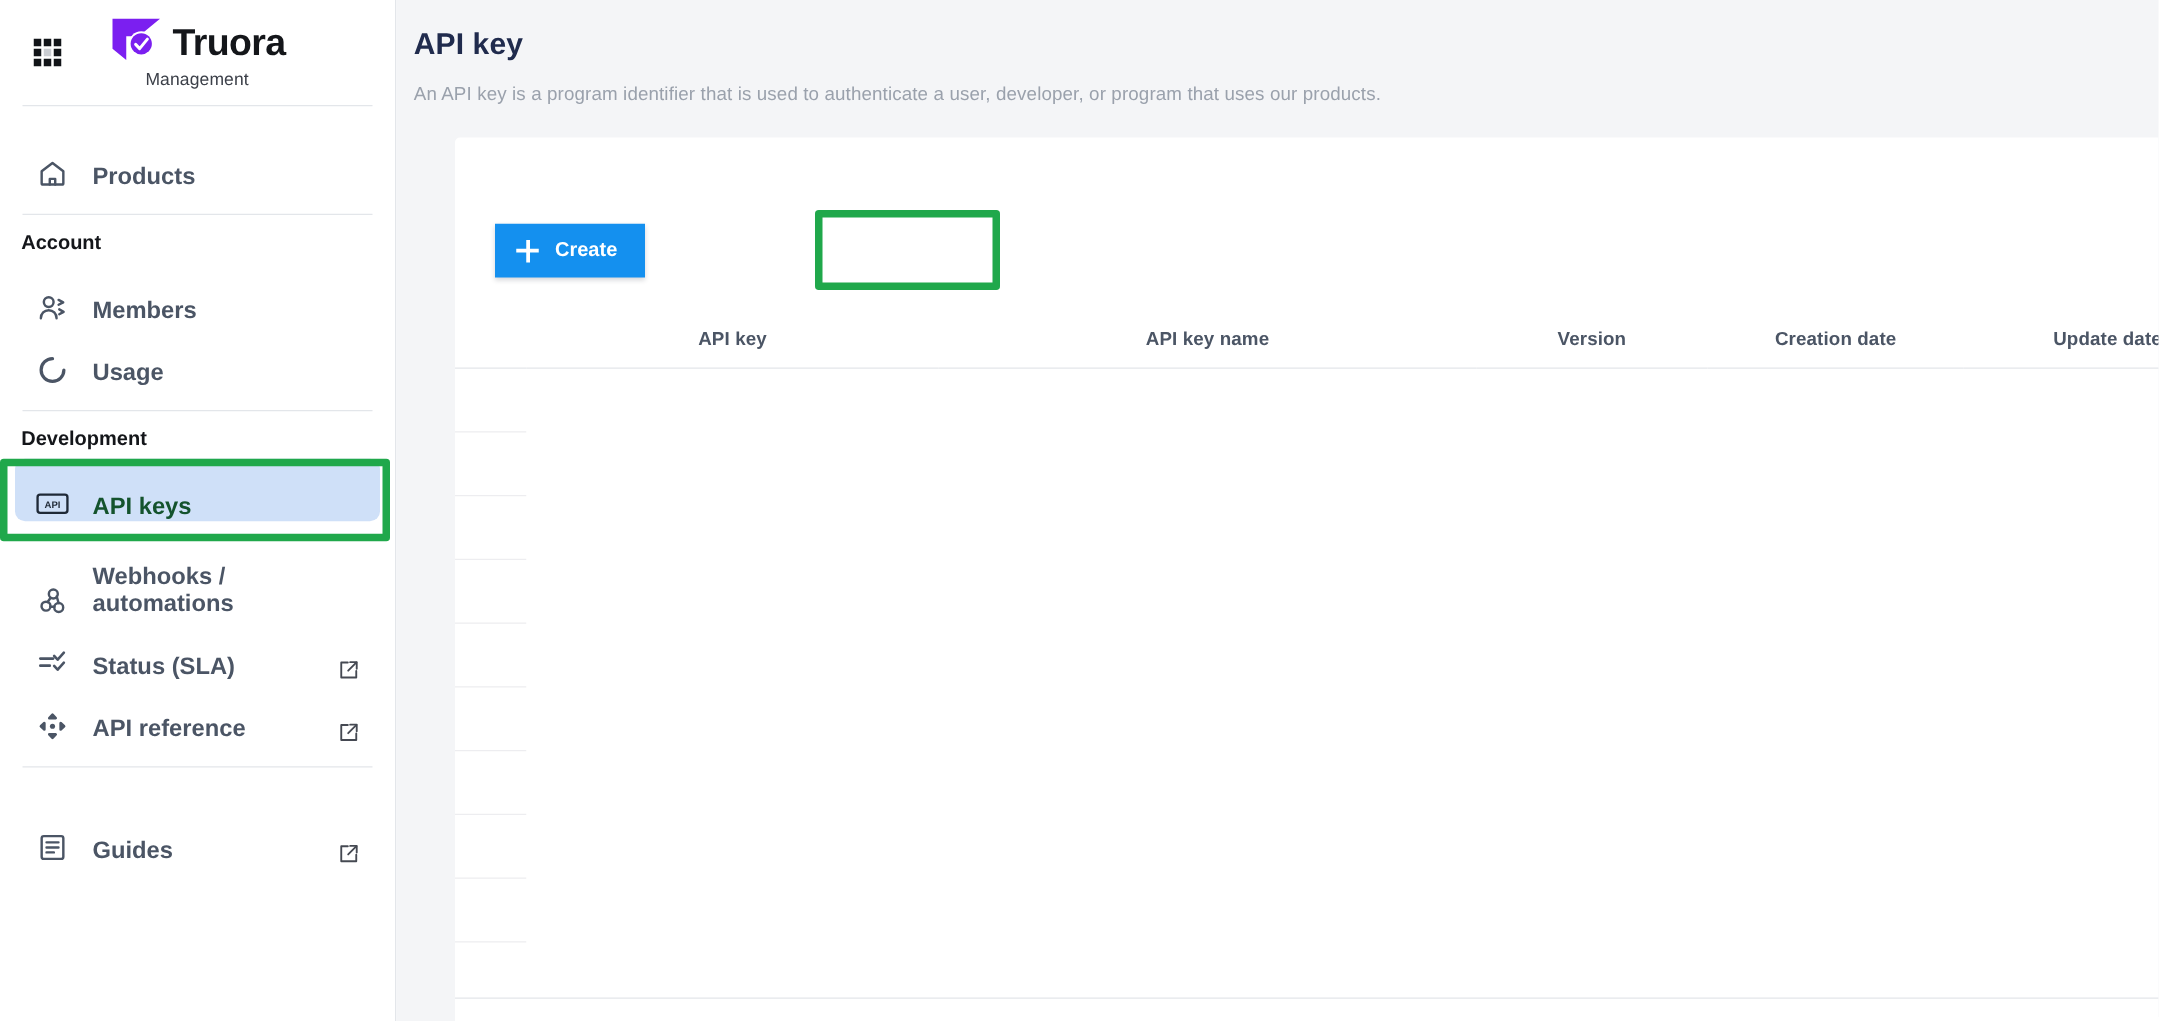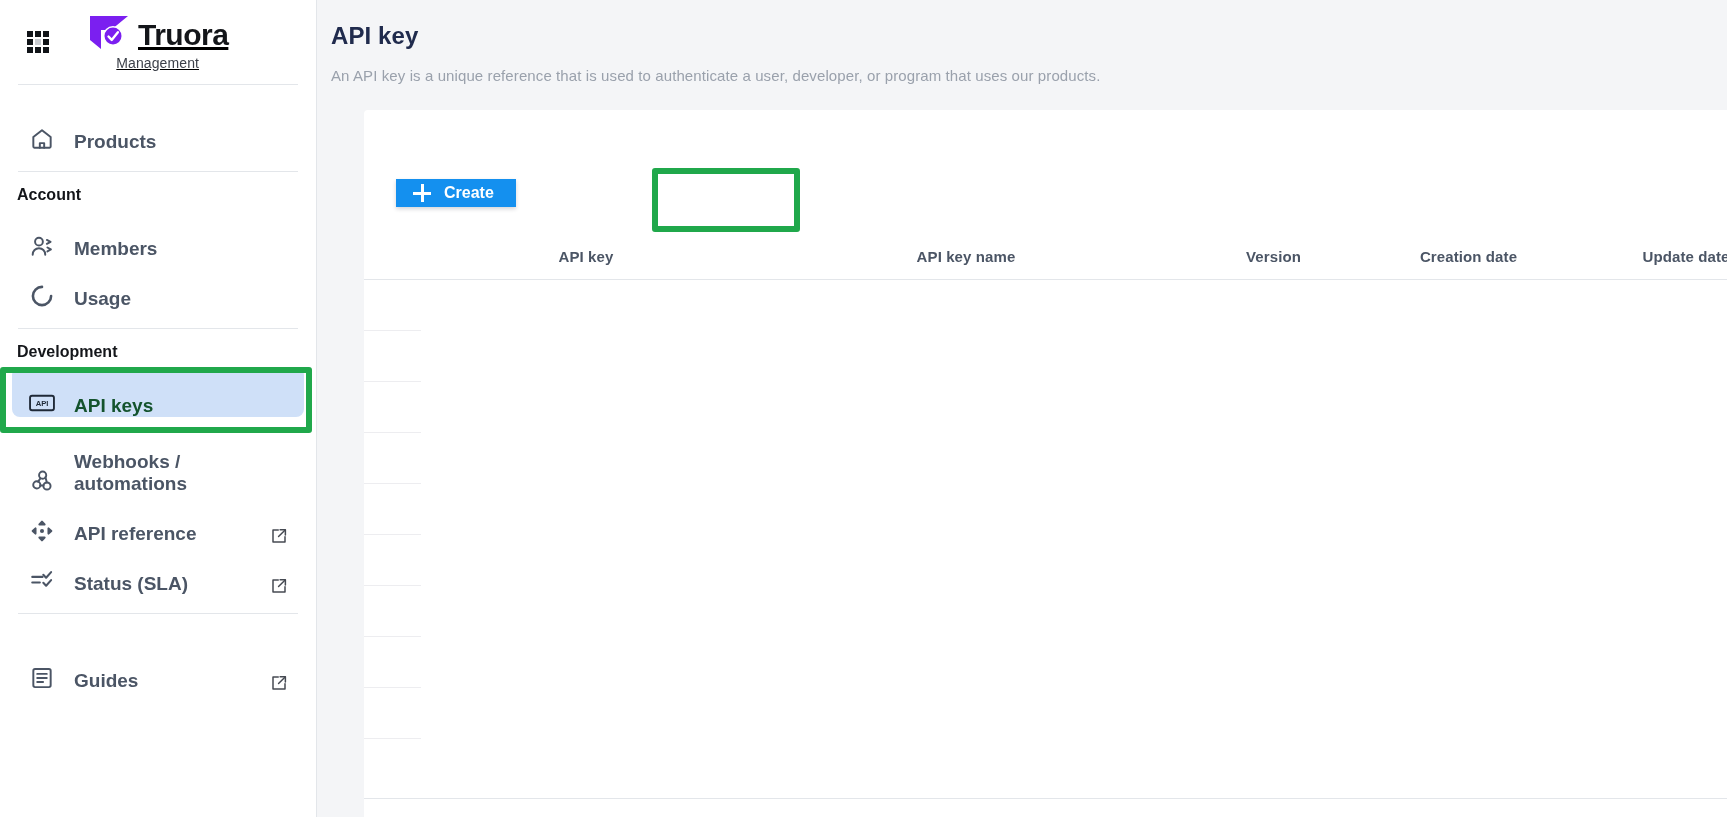--- a/index.html
+++ b/index.html
@@ -23,21 +23,20 @@
     background: #ffffff;
     border-right: 1px solid #e3e6ea;
     position: relative;
     overflow: hidden;
   }
   .brandbar {
     height: 84px;
     display: flex;
     align-items: center;
     padding-left: 27px;
-    text-decoration: underline;
   }
   .grid-icon {
     width: 22px; height: 22px;
     display: grid;
     grid-template-columns: repeat(3, 6px);
     grid-template-rows: repeat(3, 6px);
     gap: 2px;
     cursor: pointer;
   }
   .grid-icon i { background: #111418; display: block; width: 6px; height: 6px; }
@@ -154,21 +153,21 @@
     padding: 69px 0 0 32px;
   }
   .btn-create {
     display: inline-flex;
     align-items: center;
     gap: 13px;
     background: #1490ef;
     color: #ffffff;
     border: none;
     border-radius: 0;
-    height: 28px;
+    height: 43px;
     padding: 0 22px 0 17px;
     font-size: 16px;
     font-weight: bold;
     cursor: pointer;
     box-shadow: 0 2px 4px rgba(16,24,40,.18);
     font-family: "Liberation Sans", sans-serif;
   }
   .plus {
     position: relative;
     width: 18px; height: 18px;
@@ -317,56 +316,56 @@
           <path d="M15.1 8.4 l1.4 4.9"></path>
           <path d="M10.4 16.1 h3"></path>
         </svg>
       </span>
       <span class="lbl">Webhooks / automations</span>
     </div>
 
     <div class="nav-item">
       <span class="ic">
         <svg width="26" height="26" viewBox="0 0 24 24" fill="none" stroke="#4b5565" stroke-width="1.9" stroke-linecap="round" stroke-linejoin="round">
+          <path d="M3 8.2 h9.5"></path>
+          <path d="M3 13.4 h7"></path>
+          <path d="M13.2 6.2 l2.6 2.8 l4.6 -5.2"></path>
+          <path d="M13.2 13.6 l2.6 2.8 l4.6 -5.2"></path>
+        </svg>
+      </span>
+      <span class="lbl">Status (SLA)</span>
+      <span class="ext">
+        <svg width="18" height="18" viewBox="0 0 24 24" fill="none" stroke="#3c4049" stroke-width="2" stroke-linecap="round" stroke-linejoin="round">
+          <path d="M4 4 h7 M4 4 v16 h16 v-7"></path>
+          <path d="M13.5 3.6 h7 v7"></path>
+          <path d="M20.2 3.9 L11.4 12.7"></path>
+        </svg>
+      </span>
+    </div>
+
+    <div class="nav-item">
+      <span class="ic">
+        <svg width="26" height="26" viewBox="0 0 24 24" fill="none" stroke="#4b5565" stroke-width="1.9" stroke-linecap="round" stroke-linejoin="round">
           <path d="M12 3.4 l2.4 2.6 h-4.8 Z" fill="#4b5565"></path>
           <path d="M12 20.6 l2.4 -2.6 h-4.8 Z" fill="#4b5565"></path>
           <path d="M3.4 12 l2.6 -2.4 v4.8 Z" fill="#4b5565"></path>
           <path d="M20.6 12 l-2.6 -2.4 v4.8 Z" fill="#4b5565"></path>
           <circle cx="12" cy="12" r="1.9" fill="#4b5565" stroke="none"></circle>
         </svg>
       </span>
       <span class="lbl">API reference</span>
       <span class="ext">
         <svg width="18" height="18" viewBox="0 0 24 24" fill="none" stroke="#3c4049" stroke-width="2" stroke-linecap="round" stroke-linejoin="round">
           <path d="M4 4 h7 M4 4 v16 h16 v-7"></path>
           <path d="M13.5 3.6 h7 v7"></path>
           <path d="M20.2 3.9 L11.4 12.7"></path>
         </svg>
       </span>
     </div>
 
-    <div class="nav-item">
-      <span class="ic">
-        <svg width="26" height="26" viewBox="0 0 24 24" fill="none" stroke="#4b5565" stroke-width="1.9" stroke-linecap="round" stroke-linejoin="round">
-          <path d="M3 8.2 h9.5"></path>
-          <path d="M3 13.4 h7"></path>
-          <path d="M13.2 6.2 l2.6 2.8 l4.6 -5.2"></path>
-          <path d="M13.2 13.6 l2.6 2.8 l4.6 -5.2"></path>
-        </svg>
-      </span>
-      <span class="lbl">Status (SLA)</span>
-      <span class="ext">
-        <svg width="18" height="18" viewBox="0 0 24 24" fill="none" stroke="#3c4049" stroke-width="2" stroke-linecap="round" stroke-linejoin="round">
-          <path d="M4 4 h7 M4 4 v16 h16 v-7"></path>
-          <path d="M13.5 3.6 h7 v7"></path>
-          <path d="M20.2 3.9 L11.4 12.7"></path>
-        </svg>
-      </span>
-    </div>
-
     <div class="sp-md"></div>
     <div class="sb-divider"></div>
     <div class="sp-md"></div>
     <div class="sp-sm"></div>
 
     <div class="nav-item">
       <span class="ic">
         <svg width="26" height="26" viewBox="0 0 24 24" fill="none" stroke="#4b5565" stroke-width="1.8" stroke-linecap="round" stroke-linejoin="round">
           <rect x="4" y="3.6" width="16" height="16.8" rx="1.6"></rect>
           <path d="M7.6 8.2 h8.8 M7.6 12 h8.8 M7.6 15.6 h5.4"></path>
@@ -380,21 +379,21 @@
           <path d="M20.2 3.9 L11.4 12.7"></path>
         </svg>
       </span>
     </div>
   </aside>
 
   <main class="main">
 
     <div class="page-head">
       <h1 class="page-title">API key</h1>
-      <p class="page-desc">An API key is a unique reference that is used to authenticate a user, developer, or program that uses our products.</p>
+      <p class="page-desc">An API key is a program identifier that is used to authenticate a user, developer, or program that uses our products.</p>
     </div>
 
     <section class="card">
       <div class="card-toolbar">
         <button class="btn-create">
           <span class="plus"></span>
           <span>Create</span>
         </button>
       </div>
 

